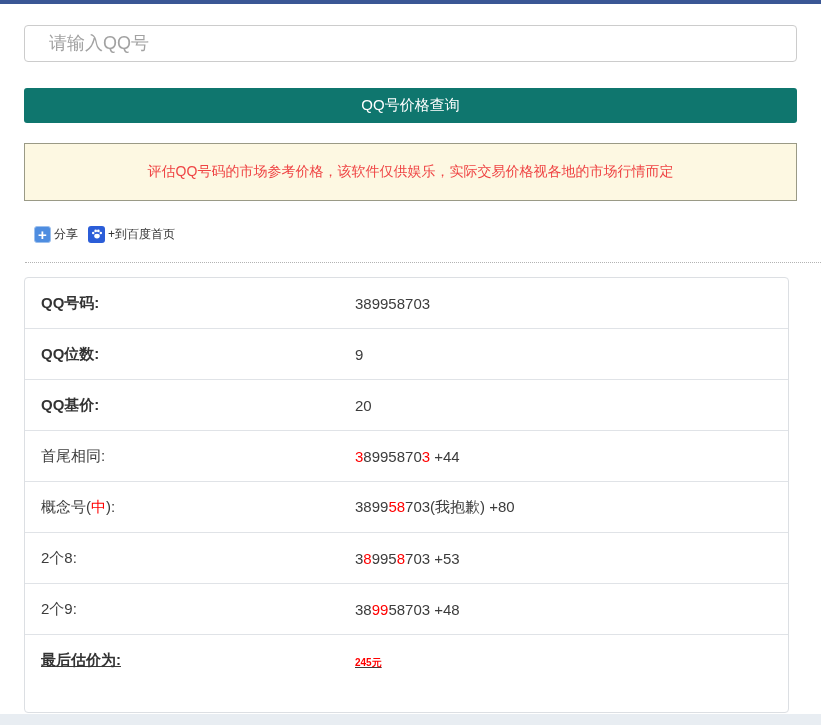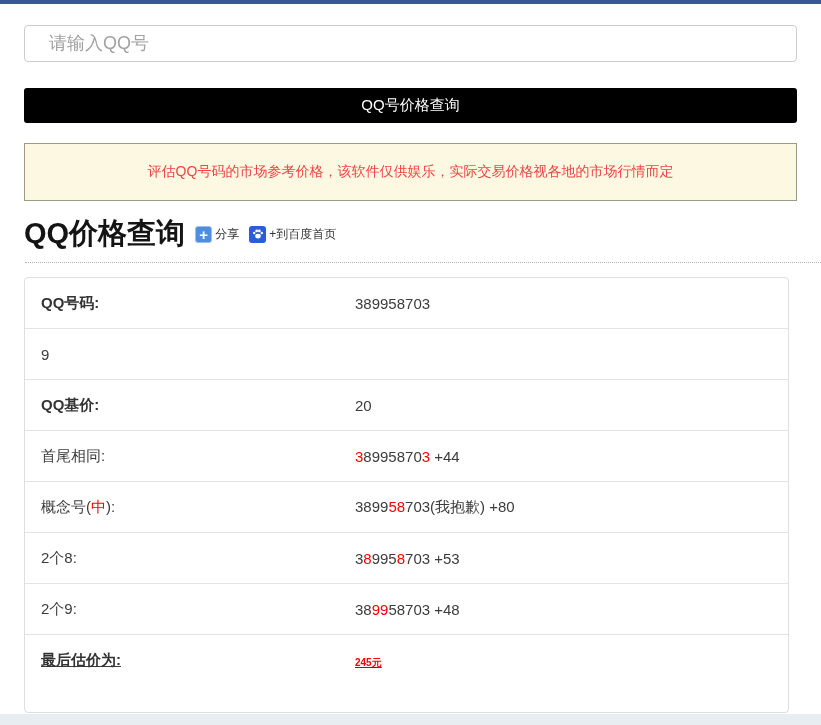--- a/index.html
+++ b/index.html
@@ -40,21 +40,21 @@
   .qq-input::placeholder {
     color: #a2a2a2;
     opacity: 1;
   }
   .query-btn {
     box-sizing: border-box;
     display: block;
     width: 100%;
     height: 35px;
     margin-top: 26px;
-    background: #000000;
+    background: #0f766e;
     color: #ffffff;
     border: none;
     border-radius: 3px;
     font-size: 15px;
     cursor: pointer;
     font-family: inherit;
   }
   .notice {
     box-sizing: border-box;
     margin-top: 20px;
@@ -180,21 +180,20 @@
 
     <input type="text" class="qq-input" placeholder="请输入QQ号" style="">
 
     <button class="query-btn">QQ号价格查询</button>
 
     <div class="notice">
       <span>评估QQ号码的市场参考价格，该软件仅供娱乐，实际交易价格视各地的市场行情而定</span>
     </div>
 
     <div class="section-head">
-      <h1>QQ价格查询</h1>
 
       <a class="share-widget">
         <span class="share-icon plus">+</span>
         <span>分享</span>
       </a>
 
       <a class="share-widget">
         <span class="share-icon paw">
           <svg viewBox="0 0 24 24" width="12" height="12" aria-hidden="true">
             <g fill="#ffffff">
@@ -211,20 +210,21 @@
     </div>
 
     <div class="dotted-sep"></div>
 
     <div class="price-table">
         <div class="trow">
           <div class="tlabel bold"><span>QQ号码:</span></div>
           <div class="tvalue"><span>389958703</span></div>
         </div>
         <div class="trow">
+          <div class="tlabel bold"><span>QQ位数:</span></div>
           <div class="tvalue"><span>9</span></div>
         </div>
         <div class="trow">
           <div class="tlabel bold"><span>QQ基价:</span></div>
           <div class="tvalue"><span>20</span></div>
         </div>
         <div class="trow">
           <div class="tlabel"><span>首尾相同:</span></div>
           <div class="tvalue"><span class="red">3</span><span>8995870</span><span class="red">3</span><span> +44</span></div>
         </div>

